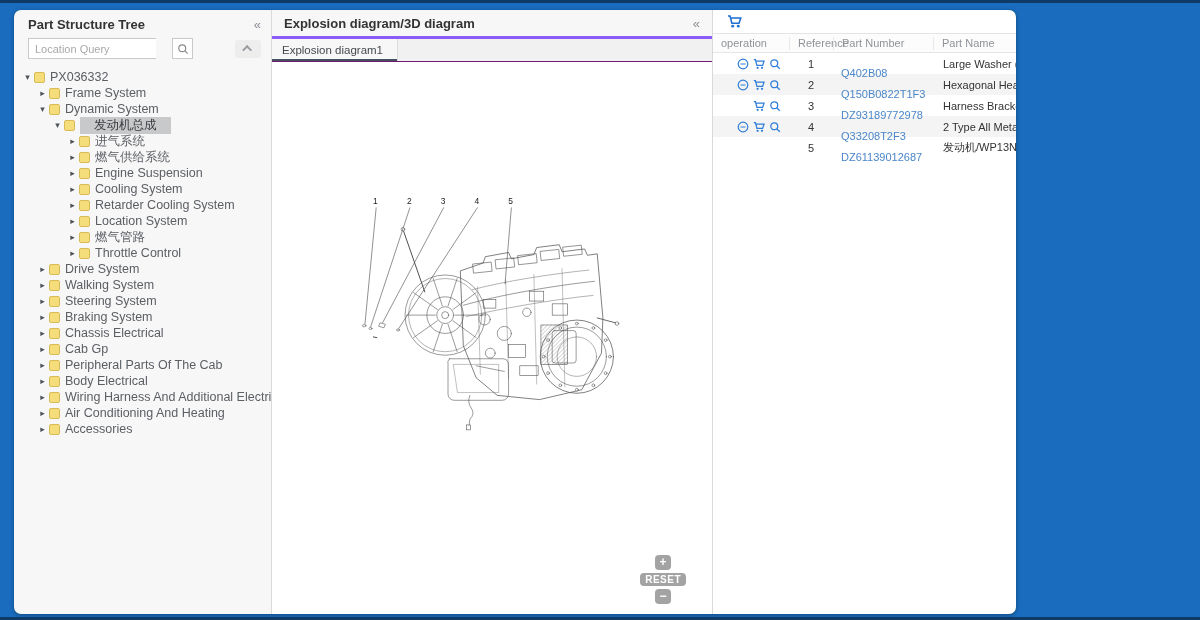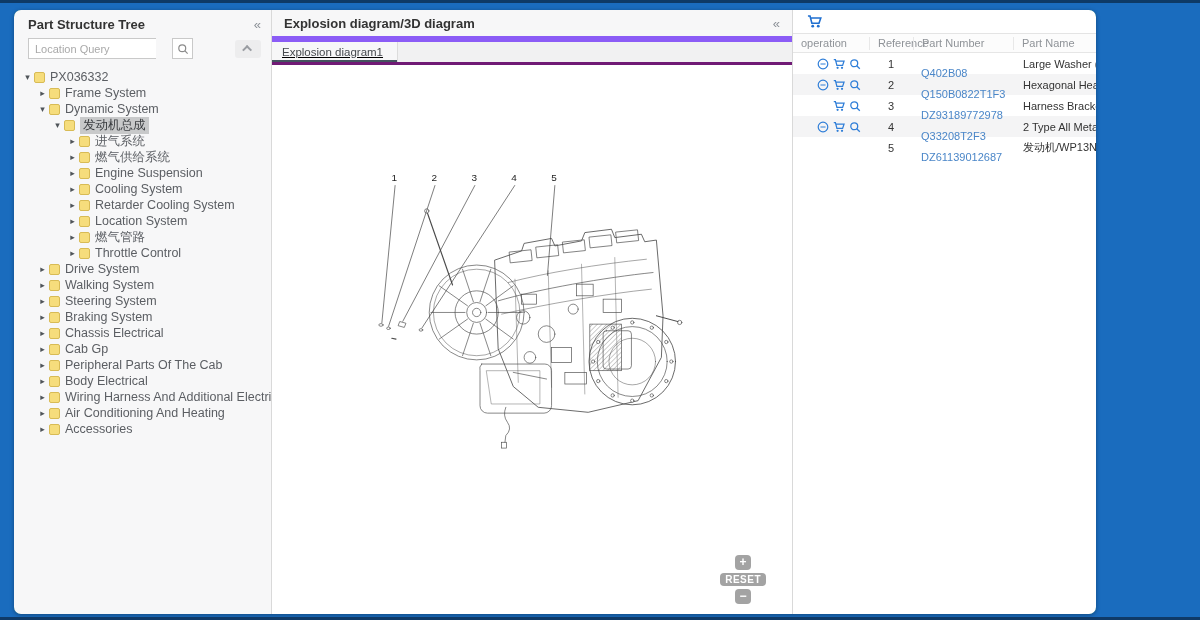--- a/index.html
+++ b/index.html
@@ -6,21 +6,21 @@
   html,body { width:1200px; height:620px; overflow:hidden; }
   body {
     font-family:"Liberation Sans", sans-serif;
     background:#1a6cbe;
     position:relative;
   }
   body::before { content:""; position:absolute; left:0; top:0; width:100%; height:3px; background:#0e3a66; }
   body::after  { content:""; position:absolute; left:0; bottom:0; width:100%; height:3px; background:#0f3a68; }
 
   .window {
-    position:absolute; left:14px; top:10px; width:1082px; height:604px;
+    position:absolute; left:14px; top:10px; width:1002px; height:604px;
     background:#0f766e; border-radius:7px; overflow:hidden;
     display:flex; box-shadow:0 1px 4px rgba(0,0,0,.35);
   }
 
   
   .left-panel { width:258px; min-width:258px; background:#f7f7f8; border-right:1px solid #d9d9d9; display:flex; flex-direction:column; }
   .lp-header { display:flex; align-items:center; justify-content:space-between; padding:7px 10px 4px 14px; }
   .lp-title { font-size:13px; font-weight:bold; color:#333; }
   .collapse-glyph { color:#8a8f96; font-size:13px; cursor:pointer; }
   .lp-search { display:flex; align-items:center; padding:2px 10px 6px 14px; gap:16px; }
@@ -30,27 +30,27 @@
   }
   .lp-search input::placeholder { color:#a9a9a9; }
   .search-btn { width:24px; height:21px; border:1px solid #c9c9c9; background:#fff; display:flex; align-items:center; justify-content:center; cursor:pointer; color:#8b8b8b; }
   .chevron-btn { margin-left:26px; width:30px; height:18px; display:flex; align-items:center; justify-content:center; background:#ededee; border-radius:3px; cursor:pointer; }
   .chev-up { width:7px; height:7px; border-left:2px solid #9a9da2; border-top:2px solid #9a9da2; transform:rotate(45deg) translateY(2px); }
   .tree { flex:1; overflow:hidden; padding-top:4px; }
   .tree-row { display:flex; align-items:center; height:16px; white-space:nowrap; cursor:pointer; }
   .tree-arrow { width:11px; font-size:9px; color:#4f5459; text-align:center; flex:none; }
   .folder-icon { width:11px; height:11px; background:#f6dd7c; border:1px solid #d8bb55; border-radius:2px; margin:0 5px 0 1px; flex:none; }
   .tree-label { font-size:12.5px; color:#5b5e63; }
-  .tree-label.selected { background:#c8c9ca; color:#3a3d40; padding:0 3px; }
+  .tree-label.selected { background:#c8c9ca; color:#3a3d40; padding:0 14px; }
 
   
   .mid-panel { flex:1; display:flex; flex-direction:column; background:#fff; border-right:1px solid #d9d9d9; min-width:0; }
-  .mid-header { background:#f7f7f8; display:flex; align-items:center; justify-content:space-between; padding:6px 12px 5px 12px; border-bottom:6px solid #8b5cf6; }
+  .mid-header { background:#f7f7f8; display:flex; align-items:center; justify-content:space-between; padding:6px 12px 5px 12px; border-bottom:3px solid #8b5cf6; }
   .mid-title { font-size:13px; font-weight:bold; color:#333; }
-  .tab-bar { background:#f1f1f2; display:flex; height:23px; border-bottom:3px solid #701a75;text-decoration:underline; }
+  .tab-bar { background:#f1f1f2; display:flex; height:23px; border-bottom:1px solid #701a75; }
   .tab { font-size:11.5px; color:#45494e; padding:0 14px 0 10px; display:flex; align-items:center; background:#f7f7f8; border-right:1px solid #dcdcdc; position:relative; cursor:pointer; min-width:96px; }
   .tab.active::after { content:""; position:absolute; left:0; right:0; bottom:0; height:2.5px; background:#44525f; }
   .diagram-area { flex:1; position:relative; background:#fff; }
   .diagram-svg { position:absolute; left:0; top:0; width:100%; height:100%; }
   .zoom-controls { position:absolute; right:26px; bottom:10px; display:flex; flex-direction:column; align-items:center; gap:3px; }
   .zc-btn { background:#a3a3a3; color:#fff; border:none; border-radius:4px; font-weight:bold; cursor:pointer; font-family:"Liberation Sans",sans-serif; display:flex; align-items:center; justify-content:center; }
   .zc-square { width:16px; height:15px; font-size:12px; line-height:13px; }
   .zc-reset { height:13px; font-size:10px; padding:0 5px; letter-spacing:.5px; }
 
   

